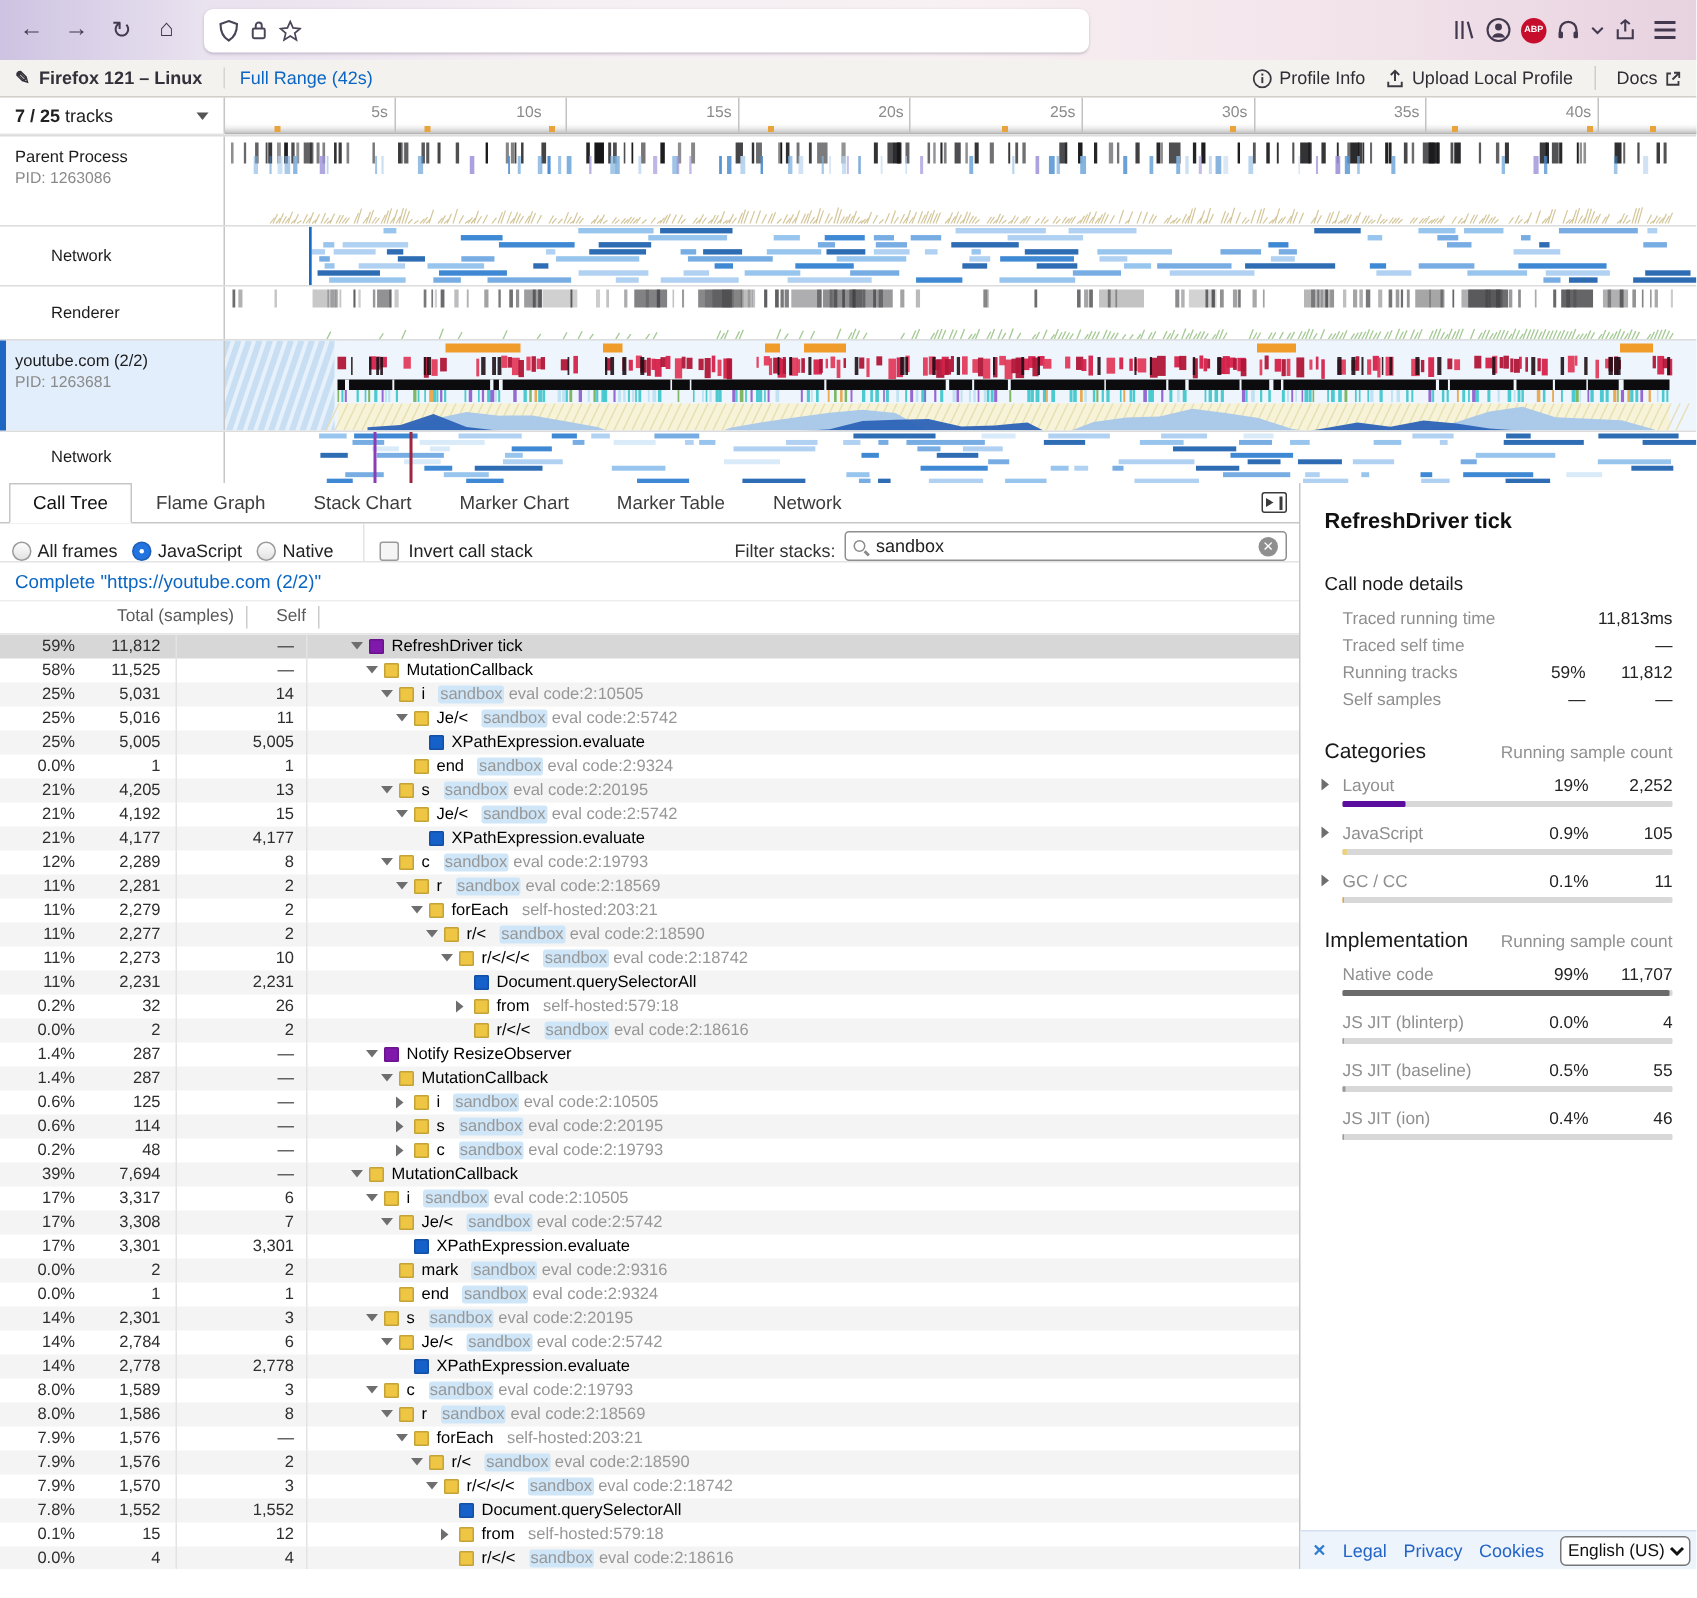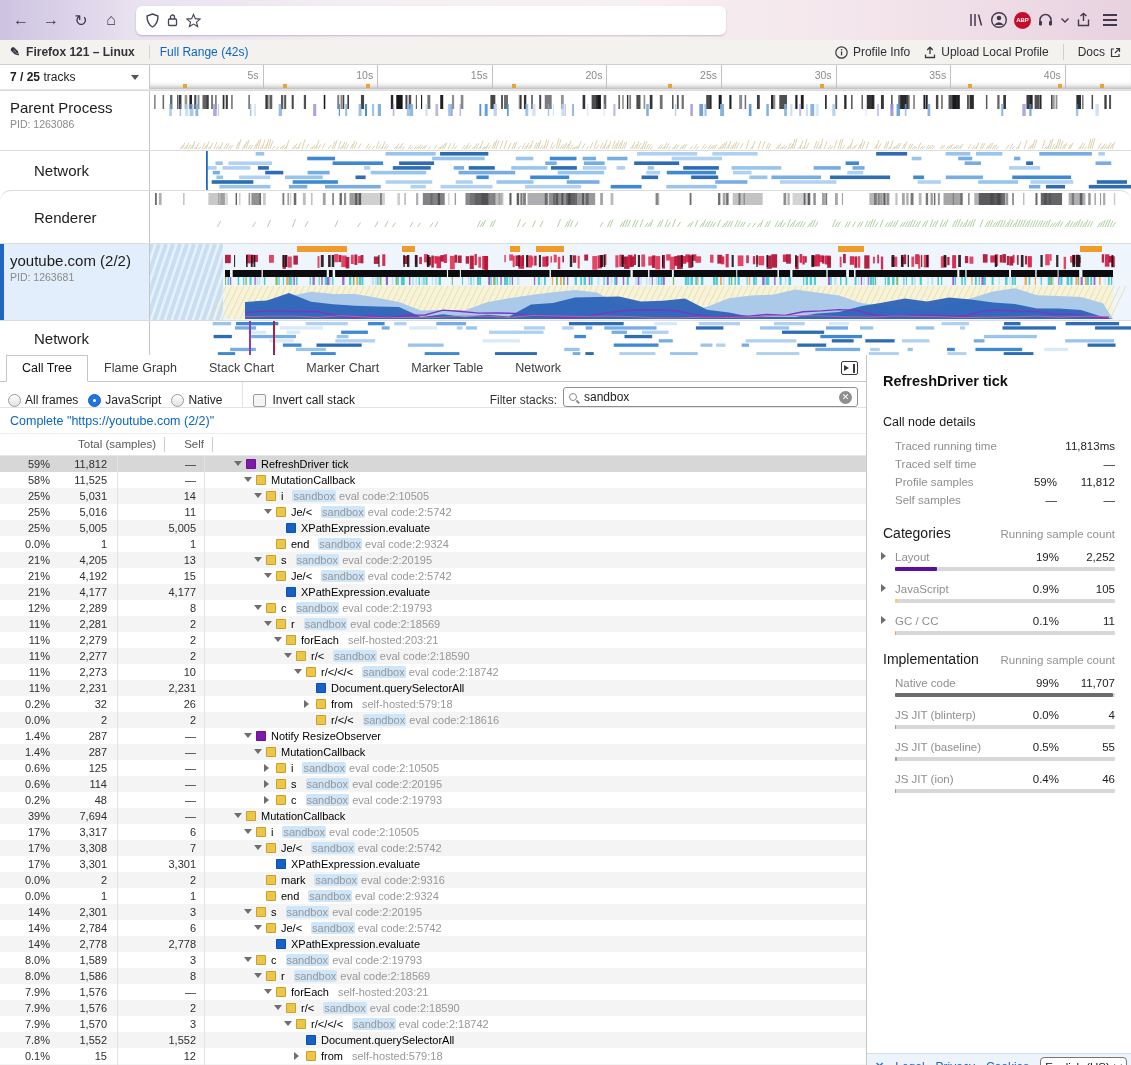--- a/index.html
+++ b/index.html
@@ -37,21 +37,21 @@
   .dd-tri{width:0;height:0;border:4px solid transparent;border-top:5px solid #555;margin-top:4px;}
   .ruler{flex:1;position:relative;overflow:hidden;box-shadow:inset 0 -6px 6px -5px rgba(0,0,0,.4);}
   .tick{position:absolute;top:0;bottom:0;width:46px;text-align:right;padding-right:4px;
     border-right:1px solid #c2c2c2;font-size:10.5px;color:#8b8b8b;line-height:20px;}
   .jank{position:absolute;bottom:1px;width:4px;height:4px;background:#e9a33b;}
   .track{display:flex;border-top:1px solid #dcdcdc;position:relative;background:#fff;}
   .track.sel{background:#e2eefb;}
   .track.sel::before{content:"";position:absolute;left:0;top:0;bottom:0;width:4px;background:#1f66c2;z-index:2;}
   .track-label{width:150px;flex:none;border-right:1px solid #c6c6c6;padding:8px 6px 0 10px;}
   .track.child .track-label{padding-left:34px;padding-top:0;display:flex;align-items:center;}
-  .track-name{font-size:15px;color:#1c1c1c;}
+  .track-name{font-size:11px;color:#1c1c1c;}
   .track-pid{font-size:10.5px;color:#8a8a8a;margin-top:2px;}
   .track-data{flex:1;position:relative;overflow:hidden;}
   .track-data svg{display:block;}
 
   
   .main{display:flex;height:724px;}
   .left-panel{flex:1;min-width:0;display:flex;flex-direction:column;}
   .tabbar{height:27px;display:flex;align-items:flex-end;border-bottom:1px solid #c6c6c6;
     background:#fff;padding-left:6px;position:relative;flex:none;}
   .tab{padding:5px 15px 6px;font-size:12.5px;color:#3d3d3d;border:1px solid transparent;margin-bottom:-1px;}
@@ -223,21 +223,21 @@
   </span>
 </div>
 
 <div class="tl-header">
   <div class="tl-left">
     <span><b>7 / 25</b> <span>tracks</span></span>
     <span class="dd-tri"></span>
   </div>
   <div class="ruler" id="ruler">
       <div class="tick" style="left: 67.6px;">5s</div>
-      <div class="tick" style="left: 182.2px;">10s</div>
+      <div class="tick" style="left: 182.2px; text-align: center;">10s</div>
       <div class="tick" style="left: 296.8px;">15s</div>
       <div class="tick" style="left: 411.4px;">20s</div>
       <div class="tick" style="left: 526px;">25s</div>
       <div class="tick" style="left: 640.6px;">30s</div>
       <div class="tick" style="left: 755.2px;">35s</div>
       <div class="tick" style="left: 869.8px;">40s</div>
       <div class="jank" style="left: 33px;"></div>
       <div class="jank" style="left: 133px;"></div>
       <div class="jank" style="left: 216px;"></div>
       <div class="jank" style="left: 362px;"></div>
@@ -873,21 +873,21 @@
           <rect x="375.0677347148303" y="33.9" width="56.03845059894957" height="3.6" fill="#a9cdf0" opacity="0.92"></rect>
           <rect x="460.7033735360019" y="33.9" width="30.87057577003725" height="3.6" fill="#2f7fd0" opacity="0.92"></rect>
           <rect x="516.3219529490452" y="33.9" width="50.47291870252229" height="3.6" fill="#8fc0ec" opacity="0.92"></rect>
           <rect x="878.9486620998941" y="33.9" width="11.386052276007831" height="3.6" fill="#6ca6e2" opacity="0.92"></rect>
           <rect x="895.9702500726562" y="33.9" width="19.05174275301397" height="3.6" fill="#1c5fae" opacity="0.92"></rect>
           <rect x="938.7671694904566" y="33.9" width="49.76901513431221" height="3.6" fill="#1c5fae" opacity="0.92"></rect>
           <rect x="56" y="0" width="1.8" height="40" fill="#1a6bc4" opacity="1"></rect>
         </svg>
       </div>
     </div>
-    <div class="track child" style="height: 53px; border-radius: 11px;">
+    <div class="track child" style="height: 36px;">
       <div class="track-label">
         <div class="track-name">Renderer</div>
       </div>
       <div class="track-data">
         <svg width="981" height="39" viewBox="0 0 981 39">
           <rect x="5" y="2" width="1.8298134943470359" height="12" fill="#3c3c40" opacity="0.7536441836785525"></rect>
           <rect x="8.887319386005402" y="2" width="2.7461666953749955" height="12" fill="#3c3c40" opacity="0.39722650300711393"></rect>
           <rect x="32.97852552658878" y="2" width="1.661451019346714" height="12" fill="#3c3c40" opacity="0.2890342104528099"></rect>
           <rect x="58.369279195787385" y="2" width="16.08280114782974" height="12" fill="#3c3c40" opacity="0.28273135216906664"></rect>
           <rect x="68.24109605466947" y="2" width="1.123330014757812" height="12" fill="#3c3c40" opacity="0.32948520782403645"></rect>
@@ -1181,21 +1181,21 @@
           <line x1="947.5" y1="36" x2="950.5" y2="31.73221074603498" stroke="#7fb469" stroke-width="0.9" opacity="0.7"></line>
           <line x1="950" y1="36" x2="953" y2="30.216409374028444" stroke="#7fb469" stroke-width="0.9" opacity="0.7"></line>
           <line x1="952.5" y1="36" x2="955.5" y2="28.885228069499135" stroke="#7fb469" stroke-width="0.9" opacity="0.7"></line>
           <line x1="955" y1="36" x2="958" y2="28.778229892253876" stroke="#7fb469" stroke-width="0.9" opacity="0.7"></line>
           <line x1="957.5" y1="36" x2="960.5" y2="28.433256519958377" stroke="#7fb469" stroke-width="0.9" opacity="0.7"></line>
           <line x1="960" y1="36" x2="963" y2="29.555243860930204" stroke="#7fb469" stroke-width="0.9" opacity="0.7"></line>
           <line x1="962.5" y1="36" x2="965.5" y2="30.9913731161505" stroke="#7fb469" stroke-width="0.9" opacity="0.7"></line>
         </svg>
       </div>
     </div>
-    <div class="track sel" style="height: 77px; justify-content: center;">
+    <div class="track sel" style="height: 61px; justify-content: center;">
       <div class="track-label">
         <div class="track-name">youtube.com (2/2)</div>
         <div class="track-pid">PID: 1263681</div>
       </div>
       <div class="track-data">
         <svg width="981" height="77" viewBox="0 0 981 77">
           <rect x="0" y="0" width="73" height="77" fill="#e7f1fb" opacity="1"></rect>
           <line x1="-24" y1="77" x2="2" y2="0" stroke="#c7ddf3" stroke-width="4" opacity="0.95"></line>
           <line x1="-17" y1="77" x2="9" y2="0" stroke="#c7ddf3" stroke-width="4" opacity="0.95"></line>
           <line x1="-10" y1="77" x2="16" y2="0" stroke="#c7ddf3" stroke-width="4" opacity="0.95"></line>
@@ -2360,21 +2360,21 @@
           <span class="lbl">Traced running time</span>
           <span class="v1"></span>
           <span class="v2">11,813ms</span>
         </div>
         <div class="stat">
           <span class="lbl">Traced self time</span>
           <span class="v1"></span>
           <span class="v2">—</span>
         </div>
         <div class="stat">
-          <span class="lbl">Profile samples</span>
+          <span class="lbl">Running tracks</span>
           <span class="v1">59%</span>
           <span class="v2">11,812</span>
         </div>
         <div class="stat">
           <span class="lbl">Self samples</span>
           <span class="v1">—</span>
           <span class="v2">—</span>
         </div>
       </div>
     <div class="sechead">

